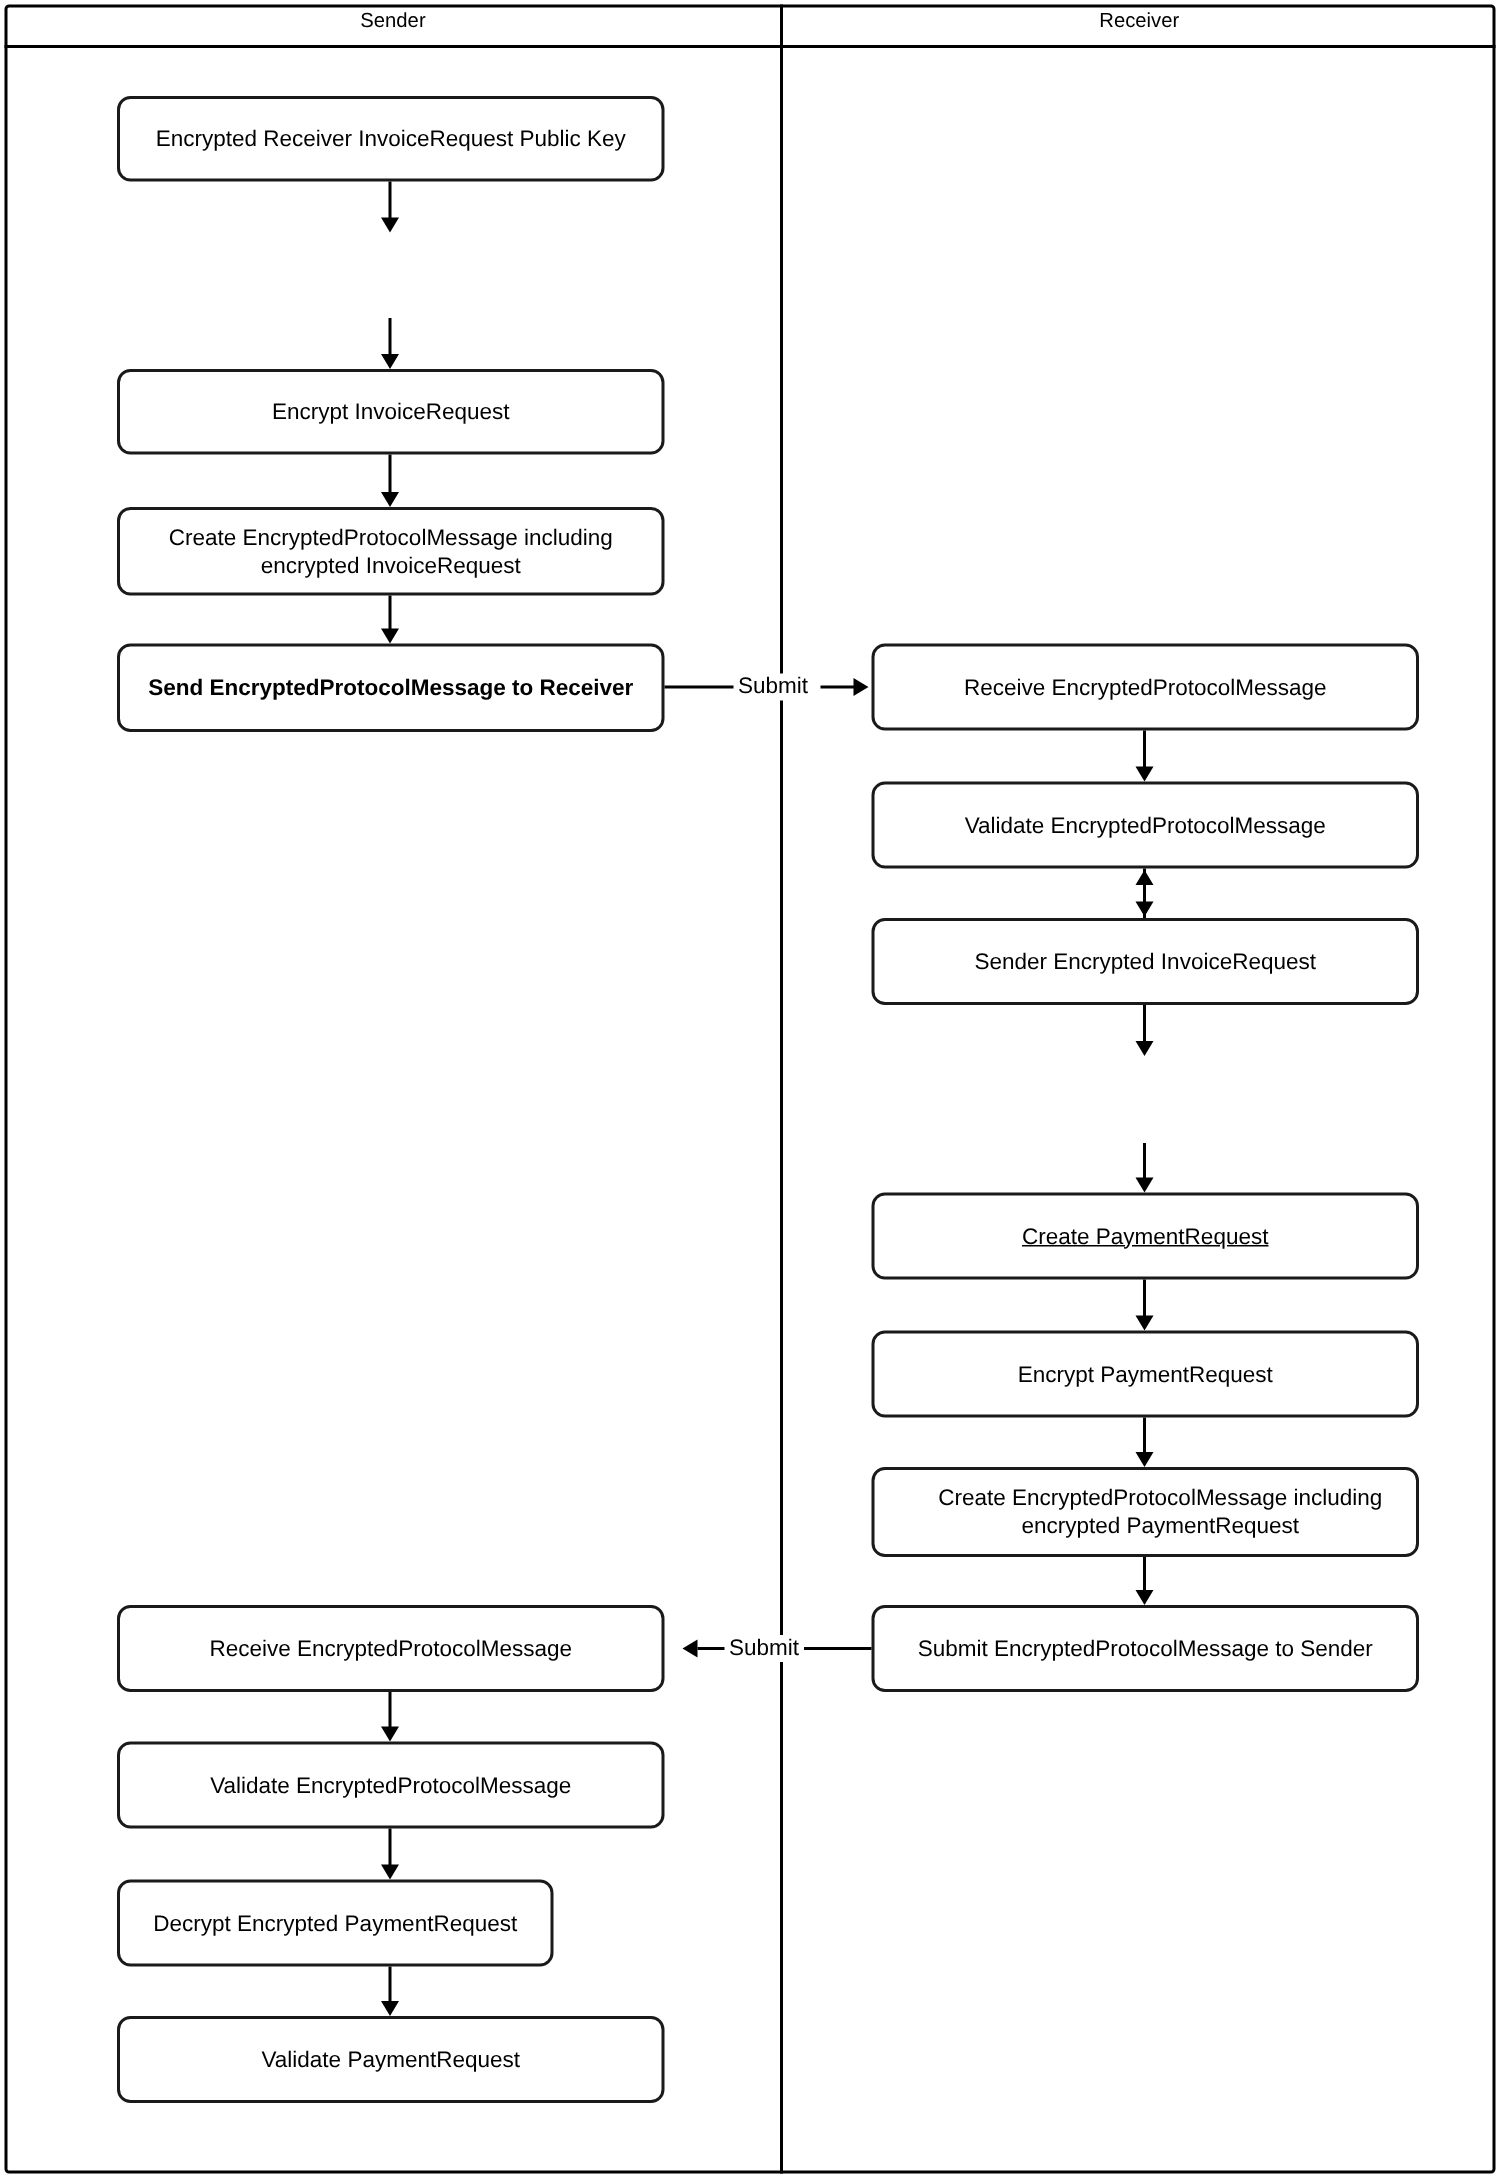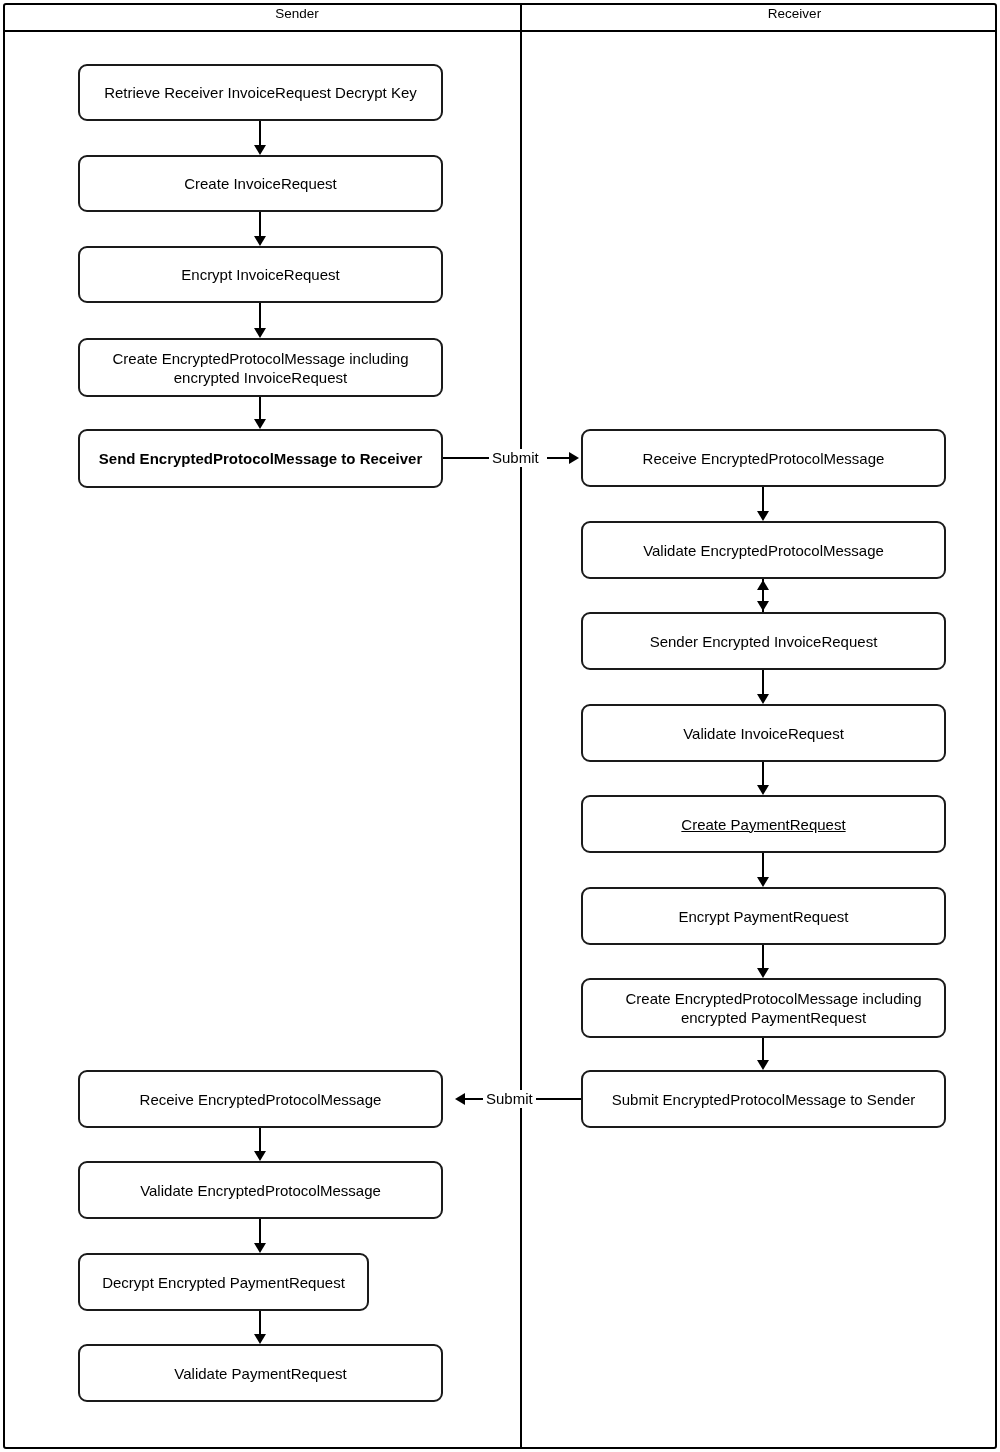--- a/index.html
+++ b/index.html
@@ -45,21 +45,20 @@
   }
   .lane-title {
     position: absolute;
     top: 0;
     height: 27px;
     line-height: 27px;
     text-align: center;
     font-size: 13.5px;
     color: #000000;
     white-space: nowrap;
-    margin-left: 35px;
   }
   .lane-title.sender   { left: 3px;   width: 518px; }
   .lane-title.receiver { left: 522px; width: 475px; }
 
   
   .lane-divider {
     position: absolute;
     left: 520px;
     top: 3px;
     width: 2px;
@@ -141,26 +140,23 @@
 
   <div class="pool"></div>
 
   <div class="lane-header-band"></div>
   <div class="lane-title sender">Sender</div>
   <div class="lane-title receiver">Receiver</div>
 
   <div class="lane-divider"></div>
 
   <div class="node" style="left:78px; top:64px; width:365px; height:57px;">
-    <span class="node-label">Retrieve Receiver InvoiceRequest Decrypt Key</span>
-  </div>
-
-  <div class="node" style="left:78px; top:155px; width:365px; height:57px;">
-    <span class="node-label">Create InvoiceRequest</span>
-  </div>
+    <span class="node-label">Encrypted Receiver InvoiceRequest Public Key</span>
+  </div>
+
 
   <div class="node" style="left:78px; top:246px; width:365px; height:57px;">
     <span class="node-label">Encrypt InvoiceRequest</span>
   </div>
 
   <div class="node" style="left:78px; top:338px; width:365px; height:59px;">
     <span class="node-label">Create EncryptedProtocolMessage including encrypted InvoiceRequest</span>
   </div>
 
   <div class="node" style="left:78px; top:429px; width:365px; height:59px;font-weight:bold;">
@@ -188,23 +184,20 @@
   </div>
 
   <div class="node" style="left:581px; top:521px; width:365px; height:58px;">
     <span class="node-label">Validate EncryptedProtocolMessage</span>
   </div>
 
   <div class="node" style="left:581px; top:612px; width:365px; height:58px;">
     <span class="node-label">Sender Encrypted InvoiceRequest</span>
   </div>
 
-  <div class="node" style="left:581px; top:704px; width:365px; height:58px;">
-    <span class="node-label">Validate InvoiceRequest</span>
-  </div>
 
   <div class="node" style="left:581px; top:795px; width:365px; height:58px;text-decoration:underline;">
     <span class="node-label">Create PaymentRequest</span>
   </div>
 
   <div class="node" style="left:581px; top:887px; width:365px; height:58px;">
     <span class="node-label">Encrypt PaymentRequest</span>
   </div>
 
   <div class="node" style="left:581px; top:978px; width:365px; height:60px;padding-left:28px;">

